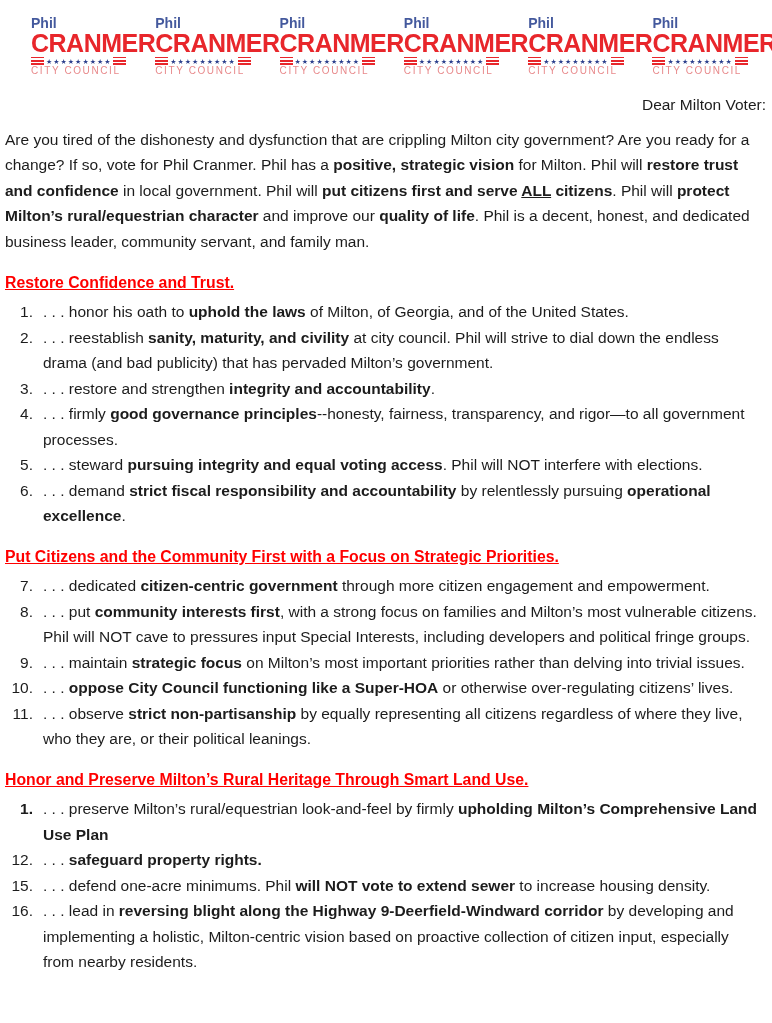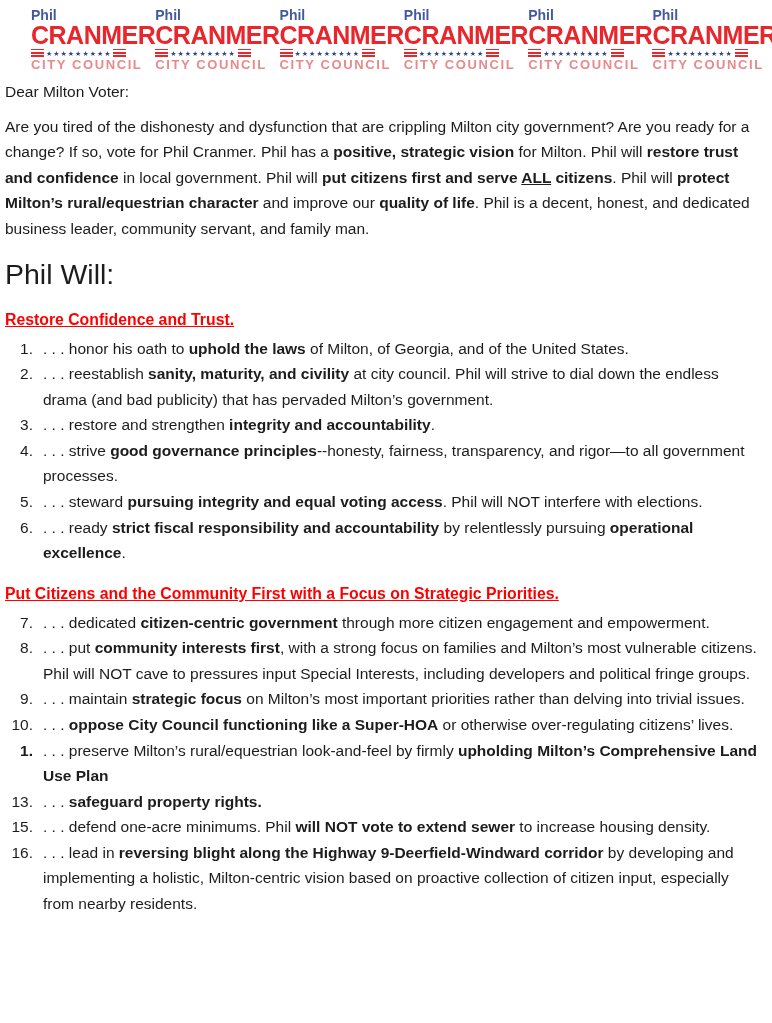--- a/index.html
+++ b/index.html
@@ -7,35 +7,35 @@
     --heading-red:#ff0000; --link-purple:#954F72;
     --banner-blue:#4472c4; --banner-red:#f81d22;
   }
   *{box-sizing:border-box;}
   html,body{margin:0;padding:0;}
   body{
     width:772px;height:1023px;overflow:hidden;background:#ffffff;
     font-family:"Liberation Sans",sans-serif;color:#1c1c1c;
     font-size:15.5px;line-height:1.65;
   }
-  .page{padding:6px 6px 0 5px;position:relative;width:772px;height:1023px;}
+  .page{padding:14px 6px 0 5px;position:relative;width:772px;height:1023px;}
 
   
   .logo{display:inline-block;line-height:1;white-space:nowrap;}
   .logo-phil{color:var(--logo-blue);font-weight:bold;font-size:14px;margin-bottom:1px;}
   .logo-name{color:var(--logo-red);font-weight:bold;font-size:25px;letter-spacing:-0.5px;}
   .logo-band{display:flex;align-items:center;gap:2px;margin:1px 0;}
   .bars{width:13px;height:8px;background:repeating-linear-gradient(to bottom,var(--logo-red) 0 1.5px,transparent 1.5px 3.2px);}
   .stars{color:#2b3f8c;font-size:7px;letter-spacing:1px;line-height:1;}
-  .logo-council{color:var(--logo-pink);font-weight:bold;font-size:13px;letter-spacing:1.6px;}
+  .logo-council{color:var(--logo-pink);font-weight:normal;font-size:10px;letter-spacing:1.6px;}
 
   .logo-row{display:flex;justify-content:space-between;padding:2px 8px 0 26px;}
 
   
-  .greeting{margin-top:8px;}
+  .greeting{margin-top:16px;text-align:right;}
   .intro{margin-top:9px;}
   .phil-will{font-size:28.5px;font-weight:normal;margin:16px 0 2px 0;line-height:1.2;}
   .section-title{
     color:var(--heading-red);font-weight:bold;font-size:15.8px;
     text-decoration:underline;margin:15px 0 3px 0;
   }
   .item{display:flex;}
   .item .num{min-width:28px;text-align:right;margin-right:10px;flex:none;}
   .item .num.b{font-weight:bold;}
   .item .itext{flex:1;padding-right:2px;}
@@ -117,76 +117,80 @@
           <span class="bars"></span>
         </div>
         <div class="logo-council">CITY COUNCIL</div>
       </div>
     </div>
 
   <div class="greeting">Dear Milton Voter:</div>
 
   <p class="intro" id="intro"><span>Are you tired of the dishonesty and dysfunction that are crippling Milton city government?  Are you ready for a change? If so, vote for Phil Cranmer.  Phil has a </span><span class="b">positive, strategic vision</span><span> for Milton.  Phil will </span><span class="b">restore trust and confidence</span><span> in local government.  Phil will </span><span class="b">put citizens first and serve </span><span class="b u">ALL</span><span class="b"> citizens</span><span>.  Phil will </span><span class="b">protect Milton’s rural/equestrian character</span><span> and improve our </span><span class="b">quality of life</span><span>.  Phil is a decent, honest, and dedicated business leader, community servant, and family man.</span></p>
 
-  <div class="phil-will">Phil Will:</div>
 
   <div id="sections">
       <div>
         <div class="section-title">Restore Confidence and Trust.</div>
         <div class="item">
           <span class="num">1.</span>
           <span class="itext"><span>. . . honor his oath to </span><span class="b">uphold the laws</span><span> of Milton, of Georgia, and of the United States.</span></span>
         </div>
         <div class="item">
           <span class="num">2.</span>
           <span class="itext"><span>. . . reestablish </span><span class="b">sanity, maturity, and civility</span><span> at city council.  Phil will strive to dial down the endless drama (and bad publicity) that has pervaded Milton’s government.</span></span>
         </div>
         <div class="item">
           <span class="num">3.</span>
           <span class="itext"><span>. . . restore and strengthen </span><span class="b">integrity and accountability</span><span>.</span></span>
         </div>
         <div class="item">
           <span class="num">4.</span>
-          <span class="itext"><span>. . . strive </span><span class="b">good governance principles</span><span>--honesty, fairness, transparency, and rigor—to all government processes.</span></span>
+          <span class="itext"><span>. . . firmly </span><span class="b">good governance principles</span><span>--honesty, fairness, transparency, and rigor—to all government processes.</span></span>
         </div>
         <div class="item">
           <span class="num">5.</span>
           <span class="itext"><span>. . . steward </span><span class="b">pursuing integrity and equal voting access</span><span>.  Phil will NOT interfere with elections.</span></span>
         </div>
         <div class="item">
           <span class="num">6.</span>
-          <span class="itext"><span>. . . ready </span><span class="b">strict fiscal responsibility and accountability</span><span> by relentlessly pursuing </span><span class="b">operational excellence</span><span>.</span></span>
+          <span class="itext"><span>. . . demand </span><span class="b">strict fiscal responsibility and accountability</span><span> by relentlessly pursuing </span><span class="b">operational excellence</span><span>.</span></span>
         </div>
       </div>
       <div>
         <div class="section-title">Put Citizens and the Community First with a Focus on Strategic Priorities.</div>
         <div class="item">
           <span class="num">7.</span>
           <span class="itext"><span>. . . dedicated </span><span class="b">citizen-centric government</span><span> through more citizen engagement and empowerment.</span></span>
         </div>
         <div class="item">
           <span class="num">8.</span>
           <span class="itext"><span>. . . put </span><span class="b">community interests first</span><span>, with a strong focus on families and Milton’s most vulnerable citizens.  Phil will NOT cave to pressures input Special Interests, including developers and political fringe groups.</span></span>
         </div>
         <div class="item">
           <span class="num">9.</span>
           <span class="itext"><span>. . . maintain </span><span class="b">strategic focus</span><span> on Milton’s most important priorities rather than delving into trivial issues.</span></span>
         </div>
         <div class="item">
           <span class="num">10.</span>
           <span class="itext"><span>. . . </span><span class="b">oppose City Council functioning like a Super-HOA</span><span> or otherwise over-regulating citizens’ lives.</span></span>
         </div>
+        <div class="item">
+          <span class="num">11.</span>
+          <span class="itext"><span>. . . observe </span><span class="b">strict non-partisanship</span><span> by equally representing all citizens regardless of where they live, who they are, or their political leanings.</span></span>
+        </div>
       </div>
       <div>
+        <div class="section-title">Honor and Preserve Milton’s Rural Heritage Through Smart Land Use.</div>
         <div class="item">
           <span class="num b">1.</span>
           <span class="itext"><span>. . . preserve Milton’s rural/equestrian look-and-feel by firmly </span><span class="b">upholding Milton’s Comprehensive Land Use Plan</span></span>
         </div>
         <div class="item">
-          <span class="num">13.</span>
+          <span class="num">12.</span>
           <span class="itext"><span> . . . </span><span class="b">safeguard property rights.</span></span>
         </div>
         <div class="item">
           <span class="num">15.</span>
           <span class="itext"><span>. . . defend one-acre minimums.  Phil </span><span class="b">will NOT vote to extend sewer</span><span> to increase housing density.</span></span>
         </div>
         <div class="item">
           <span class="num">16.</span>
           <span class="itext"><span>. . . lead in </span><span class="b">reversing blight along the Highway 9-Deerfield-Windward corridor</span><span> by developing and implementing a holistic, Milton-centric vision based on proactive collection of citizen input, especially from nearby residents.</span></span>
         </div>

